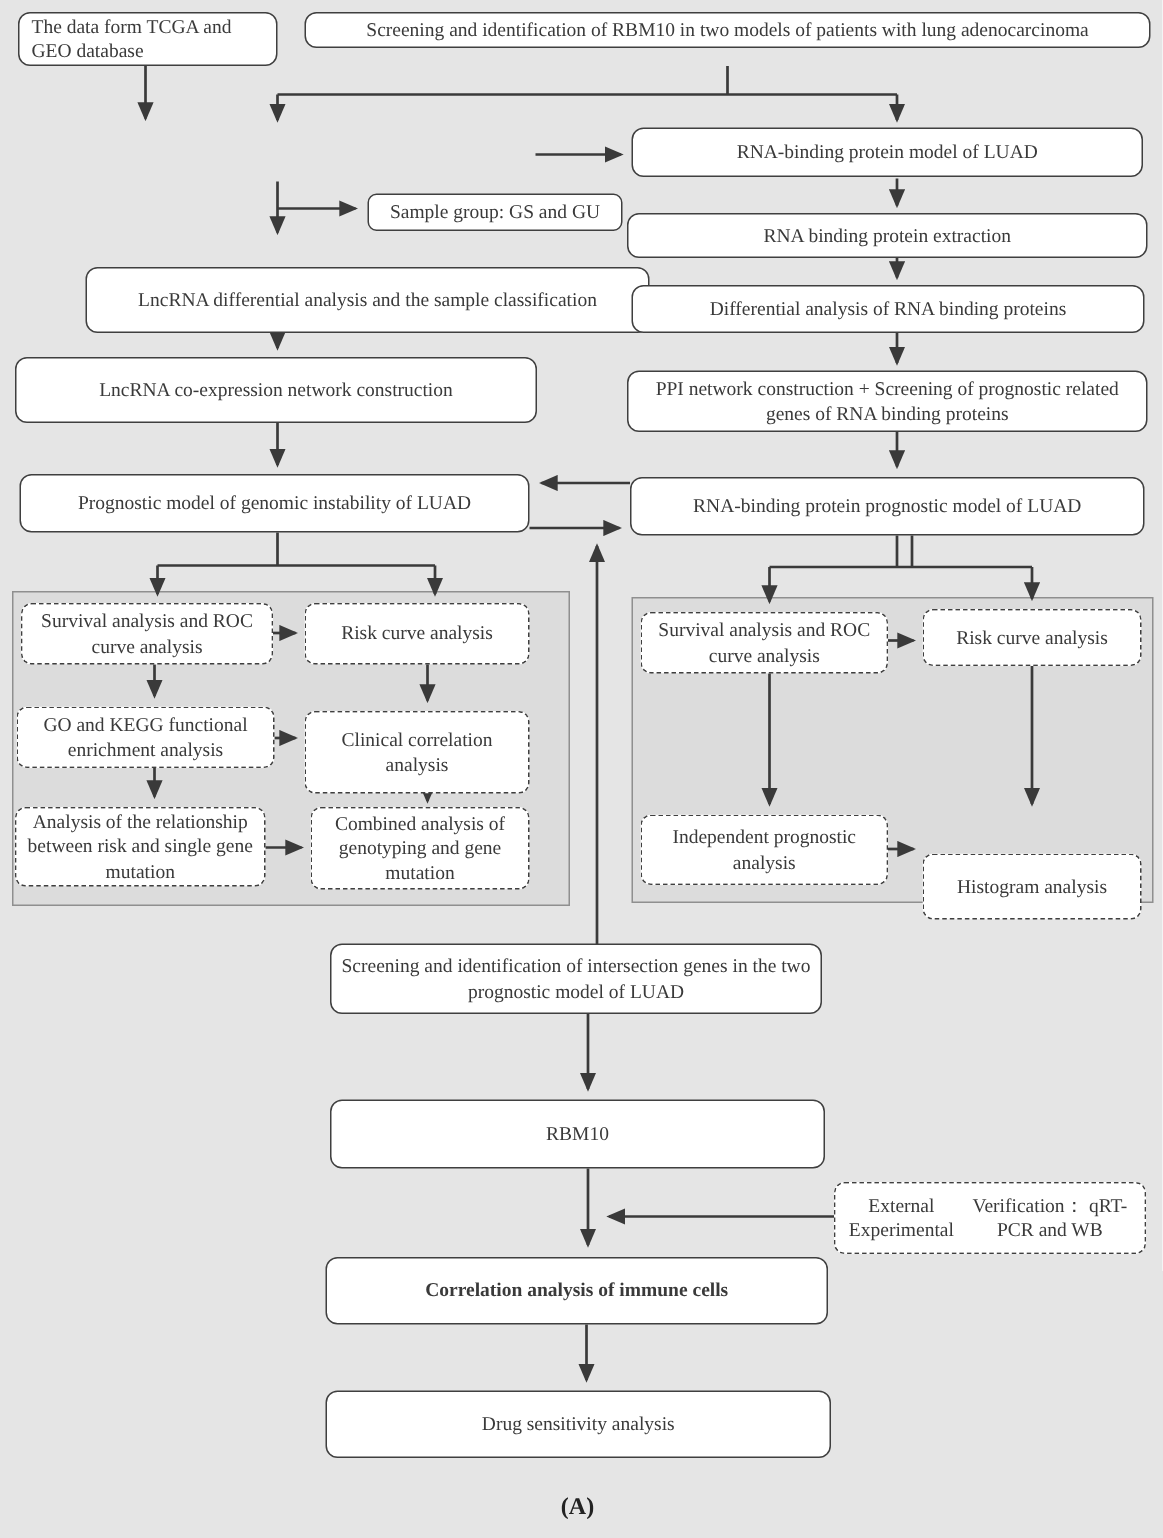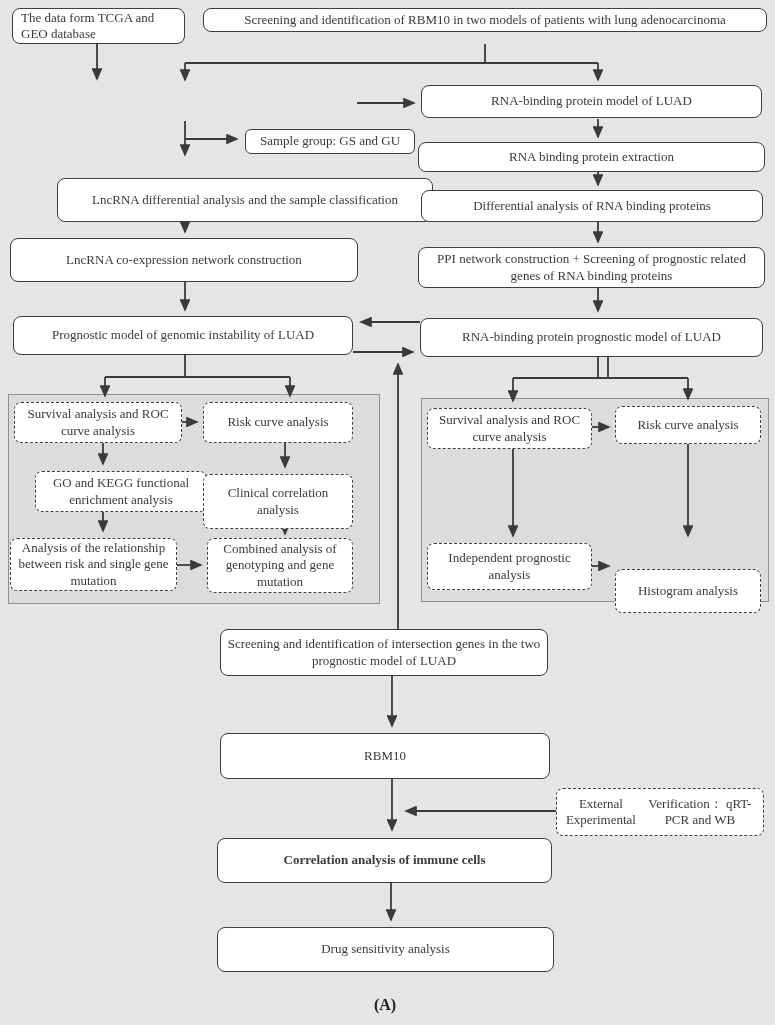--- a/index.html
+++ b/index.html
@@ -81,21 +81,21 @@
   <div class="node nowrap" style="left:10px;top:238px;width:348px;height:44px;">LncRNA co-expression network construction</div>
   <div class="node nowrap" style="left:13px;top:316px;width:340px;height:39px;">Prognostic model of genomic instability of LUAD</div>
 
   <div class="node nowrap" style="left:418px;top:142px;width:347px;height:30px;">RNA binding protein extraction</div>
   <div class="node nowrap" style="left:421px;top:190px;width:342px;height:32px;">Differential analysis of RNA binding proteins</div>
   <div class="node" style="left:418px;top:247px;width:347px;height:41px;">PPI network construction + Screening of prognostic related genes of RNA binding proteins</div>
   <div class="node nowrap" style="left:420px;top:318px;width:343px;height:39px;">RNA-binding protein prognostic model of LUAD</div>
 
   <div class="node dashed" style="left:14px;top:402px;width:168px;height:41px;">Survival analysis and ROC curve analysis</div>
   <div class="node dashed nowrap" style="left:203px;top:402px;width:150px;height:41px;">Risk curve analysis</div>
-  <div class="node dashed" style="left:11px;top:471px;width:172px;height:41px;margin-left:24px;">GO and KEGG functional enrichment analysis</div>
+  <div class="node dashed" style="left:11px;top:471px;width:172px;height:41px;">GO and KEGG functional enrichment analysis</div>
   <div class="node dashed" style="left:203px;top:474px;width:150px;height:55px;">Clinical correlation analysis</div>
   <div class="node dashed" style="left:10px;top:538px;width:167px;height:53px;">Analysis of the relationship between risk and single gene mutation</div>
   <div class="node dashed" style="left:207px;top:538px;width:146px;height:55px;">Combined analysis of genotyping and gene mutation</div>
 
   <div class="node dashed" style="left:427px;top:408px;width:165px;height:41px;">Survival analysis and ROC curve analysis</div>
   <div class="node dashed nowrap" style="left:615px;top:406px;width:146px;height:38px;">Risk curve analysis</div>
   <div class="node dashed" style="left:427px;top:543px;width:165px;height:47px;">Independent prognostic analysis</div>
   <div class="node dashed nowrap" style="left:615px;top:569px;width:146px;height:44px;">Histogram analysis</div>
 
   <div class="node" style="left:220px;top:629px;width:328px;height:47px;">Screening and identification of intersection genes in the two prognostic model of LUAD</div>

